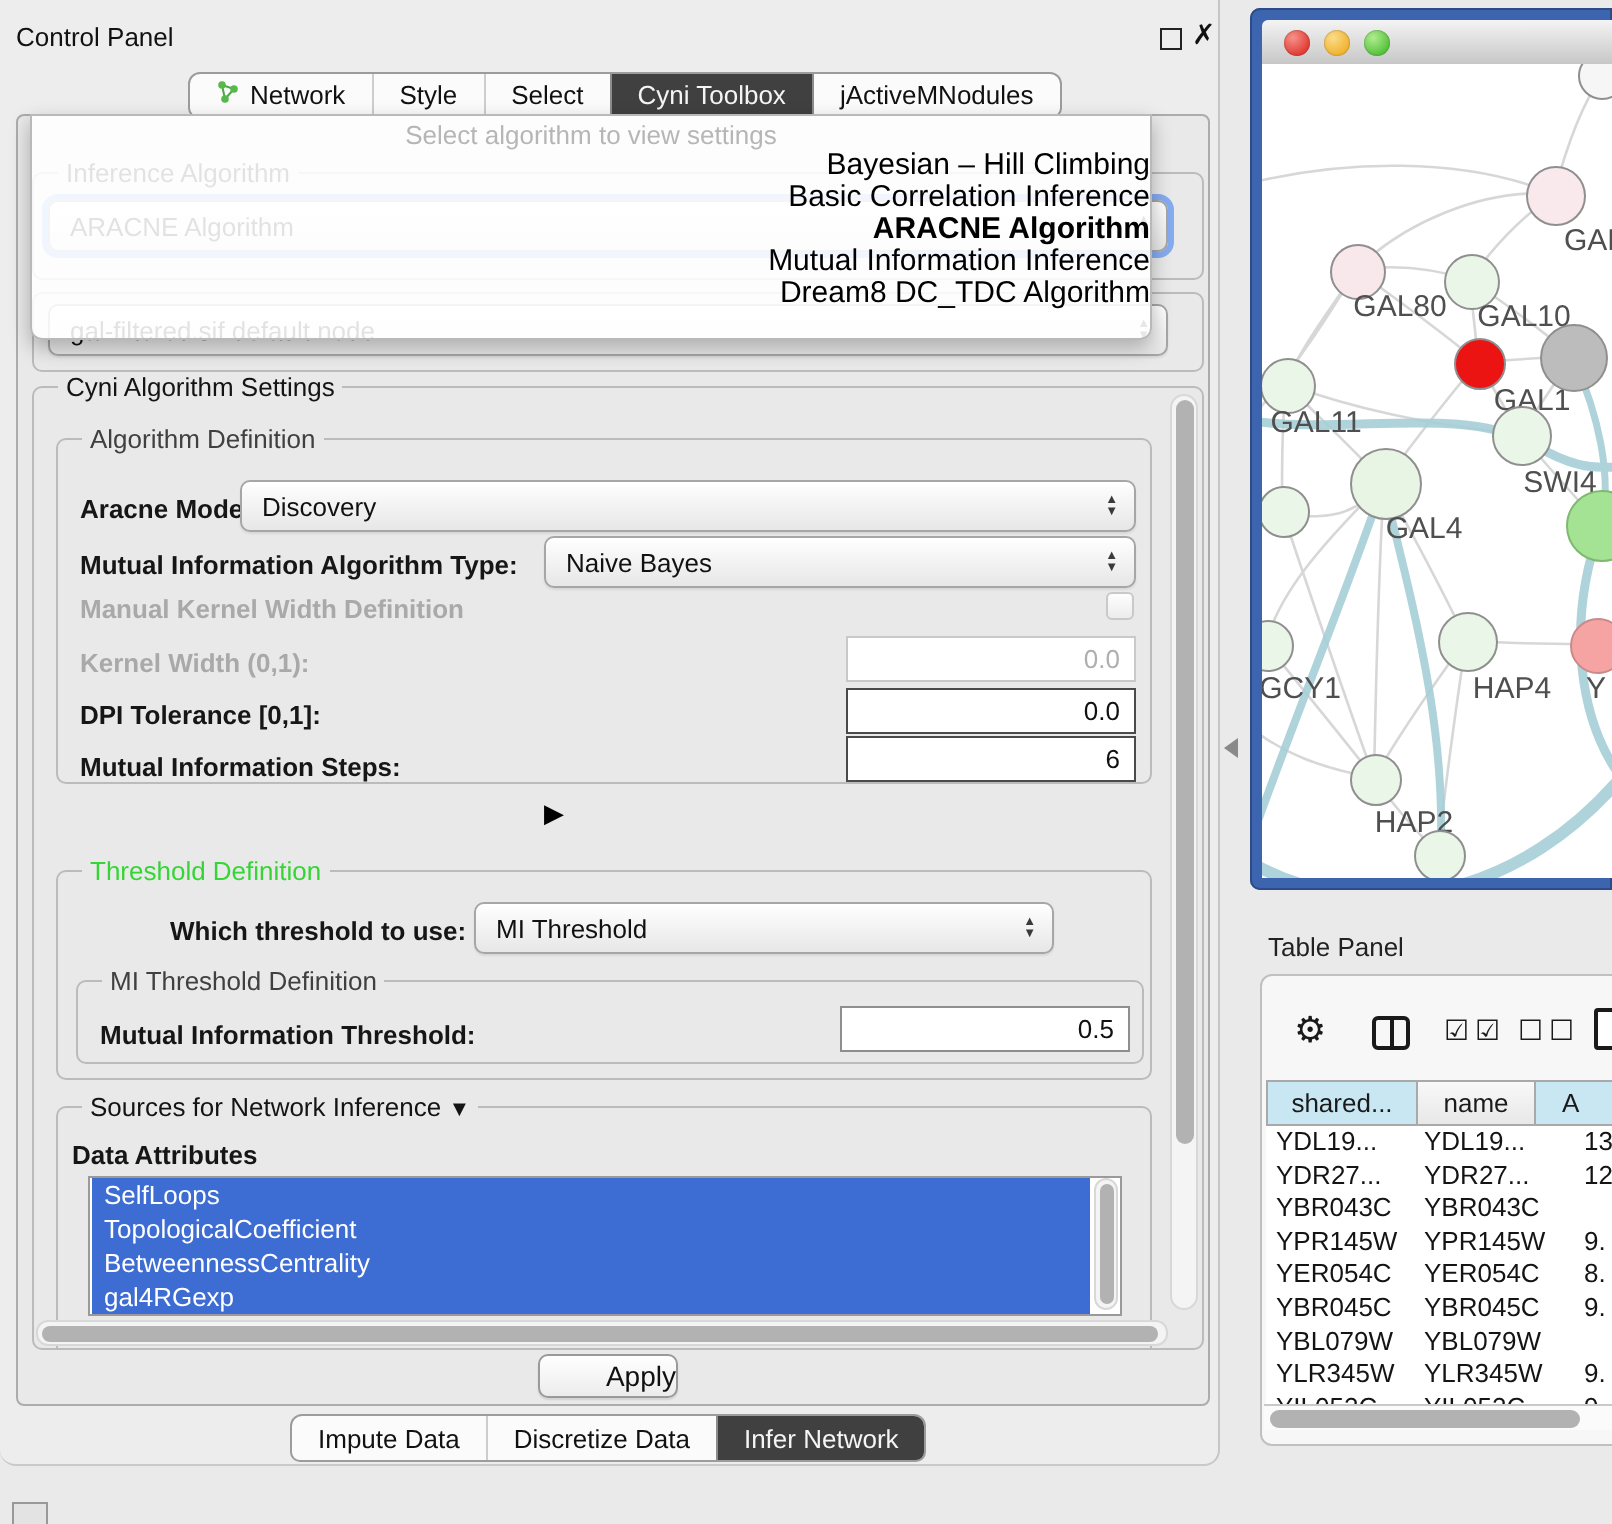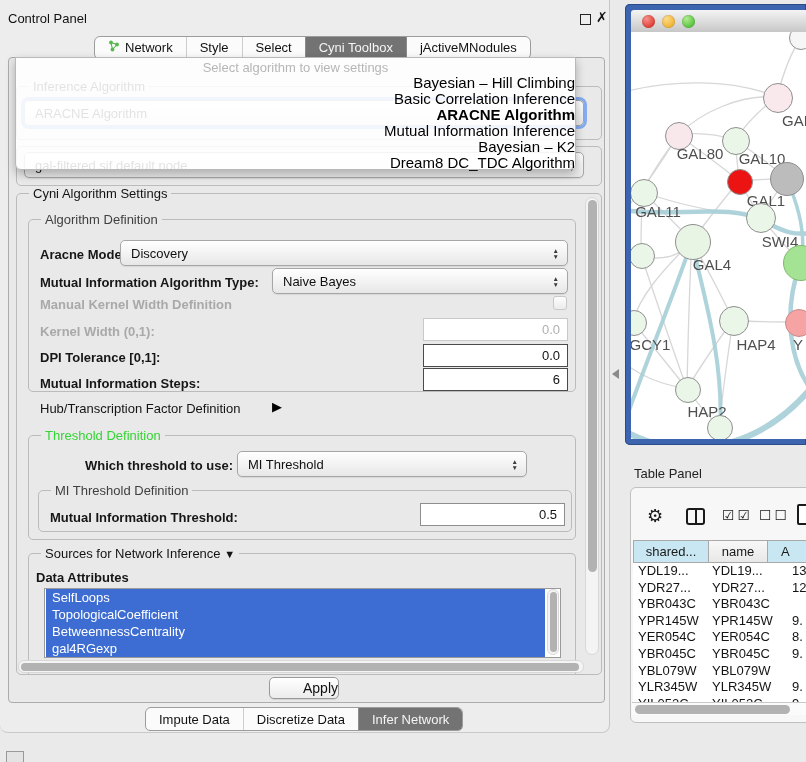--- a/index.html
+++ b/index.html
@@ -10,21 +10,21 @@
   .cpwin{left:0;top:0;width:610px;height:733px;background:#EDEDED;border-right:1px solid #C6C6C6;
          border-bottom:1px solid #C9C9C9;border-radius:0 0 8px 8px;}
   .cptitle{left:8px;top:11px;font-size:13px;color:#111;}
   .winbox{left:580px;top:14px;width:11px;height:11px;border:1.5px solid #222;background:transparent;}
   .winx{left:596px;top:9px;font-size:14px;font-weight:bold;color:#111;}
   
   .tabstrip{display:flex;align-items:stretch;background:#FBFBFB;border:1px solid #9C9C9C;
             border-radius:6px 6px 5px 5px;overflow:hidden;font-size:13px;color:#111;}
   .tab{display:flex;align-items:center;gap:5px;padding:0 13px;border-left:1px solid #CDCDCD;white-space:nowrap;}
   .tab:first-child{border-left:none;}
-  .tab.active{background:#737373;color:#F5F5F5;border-left-color:#8C8C8C;}
+  .tab.active{background:#404040;color:#F5F5F5;border-left-color:#8C8C8C;}
   .tab.active + .tab{border-left-color:#8C8C8C;}
   
   .cpbody{left:8px;top:57px;width:597px;height:646px;background:#E9E9E9;border:1px solid #ACACAC;border-radius:4px;}
   
   .group{border:1px solid #BBBBBB;border-radius:5px;}
   .gtitle{position:absolute;top:-8px;left:12px;background:#E9E9E9;padding:0 4px;font-size:13px;color:#141414;white-space:nowrap;}
   .gtitle.blue{color:#404040;}
   .gtitle.green{color:#35D535;}
   .blabel{font-size:13px;font-weight:bold;color:#161616;white-space:nowrap;}
   .blabel.dis{color:#A9A9A9;}
@@ -158,21 +158,20 @@
   </div>
   <div class="a blabel" style="left:40px;top:350px;">DPI Tolerance [0,1]:</div>
   <div class="a field" style="left:423px;top:344px;width:145px;">
     <span>0.0</span>
   </div>
   <div class="a blabel" style="left:40px;top:376px;">Mutual Information Steps:</div>
   <div class="a field" style="left:423px;top:368px;width:145px;">
     <span>6</span>
   </div>
 
-  <div class="a" style="left:40px;top:401px;font-size:13px;color:#141414;">Hub/Transcription Factor Definition</div>
   <div class="a" style="left:272px;top:399px;font-size:13px;color:#000;">▶</div>
 
   <div class="a group" style="left:28px;top:435px;width:548px;height:105px;">
     <span class="gtitle green">Threshold Definition</span>
   </div>
   <div class="a blabel" style="left:85px;top:458px;">Which threshold to use:</div>
   <div class="a combo" style="left:237px;top:451px;width:290px;">
     <span>MI Threshold</span>
     <span class="arrows">▲<br>▼</span>
   </div>
@@ -220,21 +219,20 @@
       </div>
     </div>
 
   <div class="a popup">
     <div class="pph">Select algorithm to view settings</div>
     <div>
         <div class="pitem">Bayesian – Hill Climbing</div>
         <div class="pitem">Basic Correlation Inference</div>
         <div class="pitem bold">ARACNE Algorithm</div>
         <div class="pitem">Mutual Information Inference</div>
-        <div class="pitem">Bayesian – K2</div>
         <div class="pitem">Dream8 DC_TDC Algorithm</div>
       </div>
   </div>
 
   <div class="a" style="left:612px;top:369px;width:0;height:0;border-top:5px solid transparent;border-bottom:5px solid transparent;border-right:7px solid #8A8A8A;"></div>
 
   <div class="a" style="left:6px;top:751px;width:18px;height:14px;border:1px solid #999;background:#E3E3E3;"></div>
 
   <div class="a netwin">
     <div class="nettitle">

